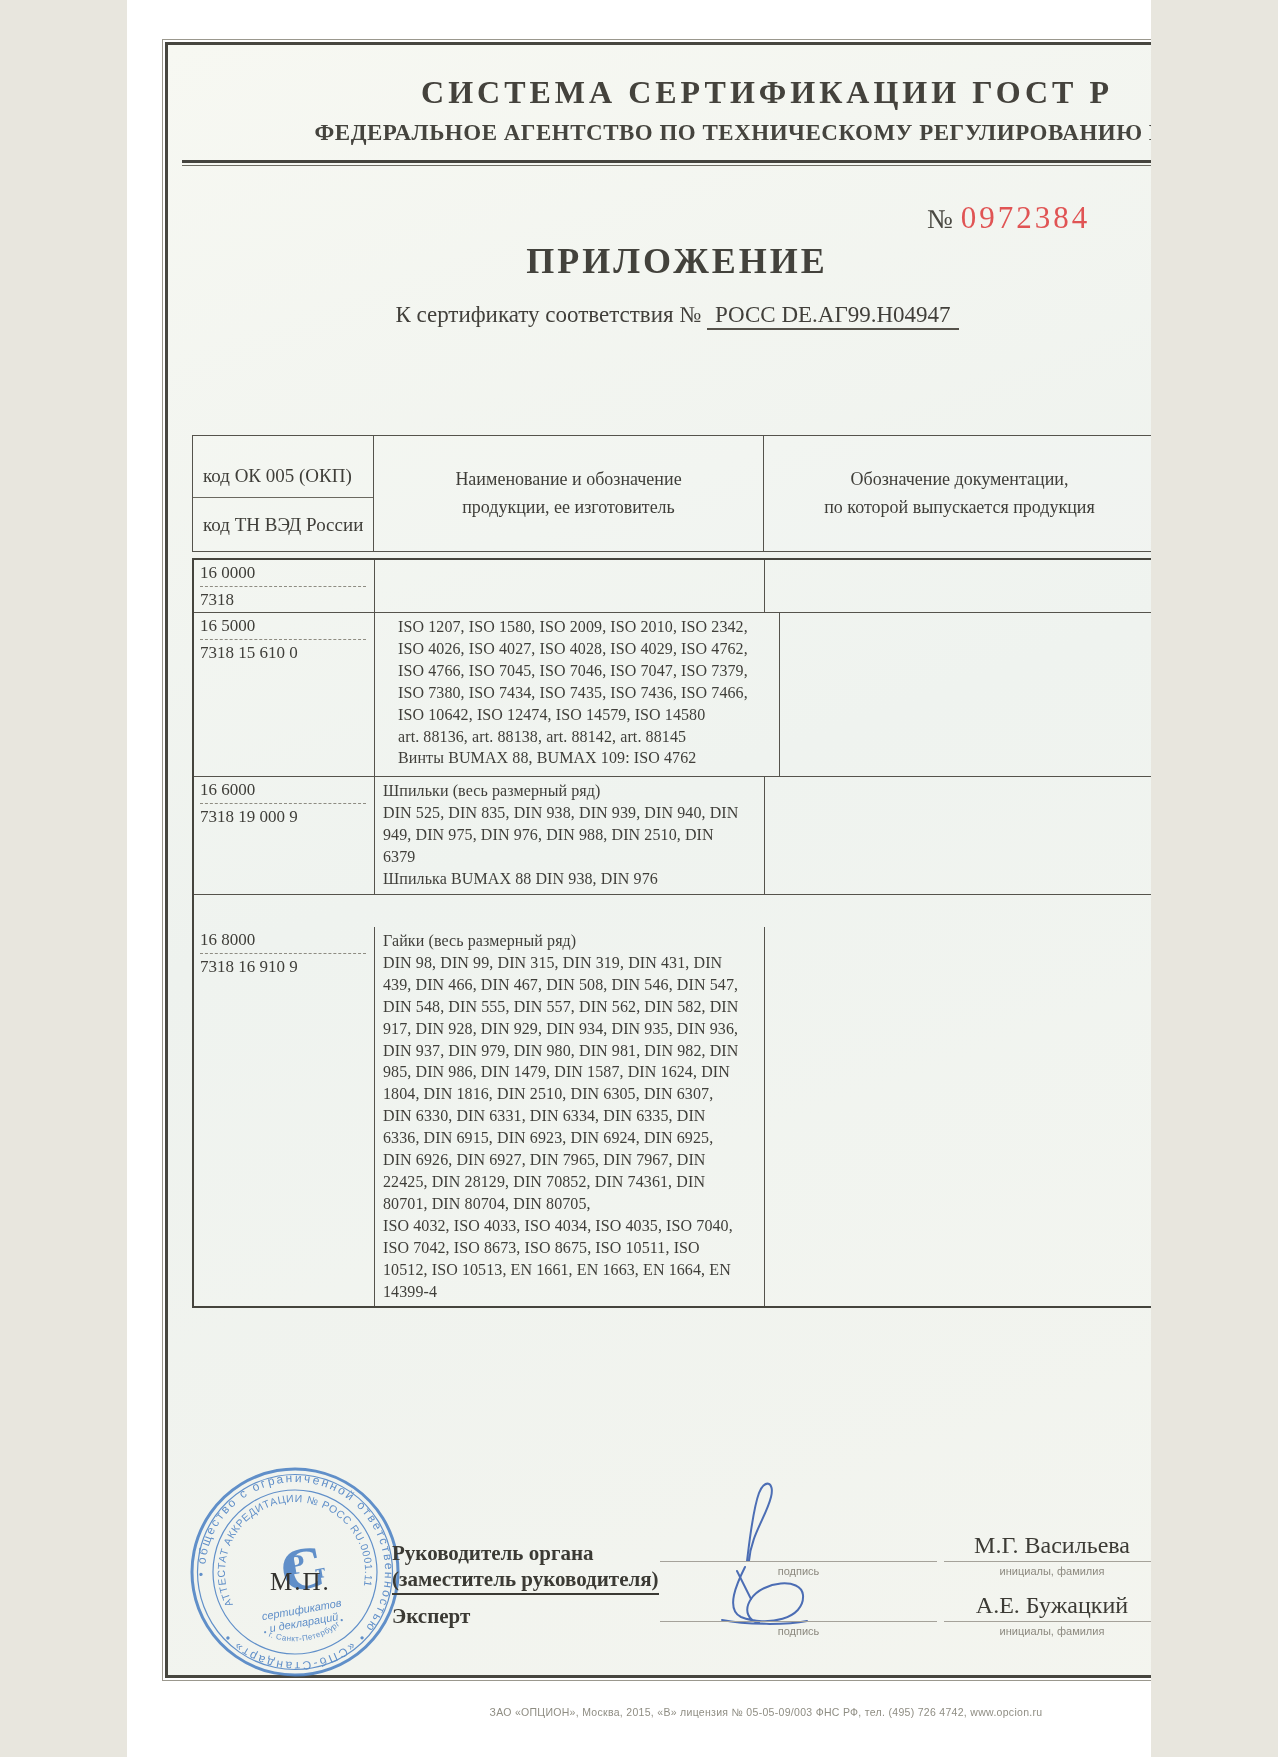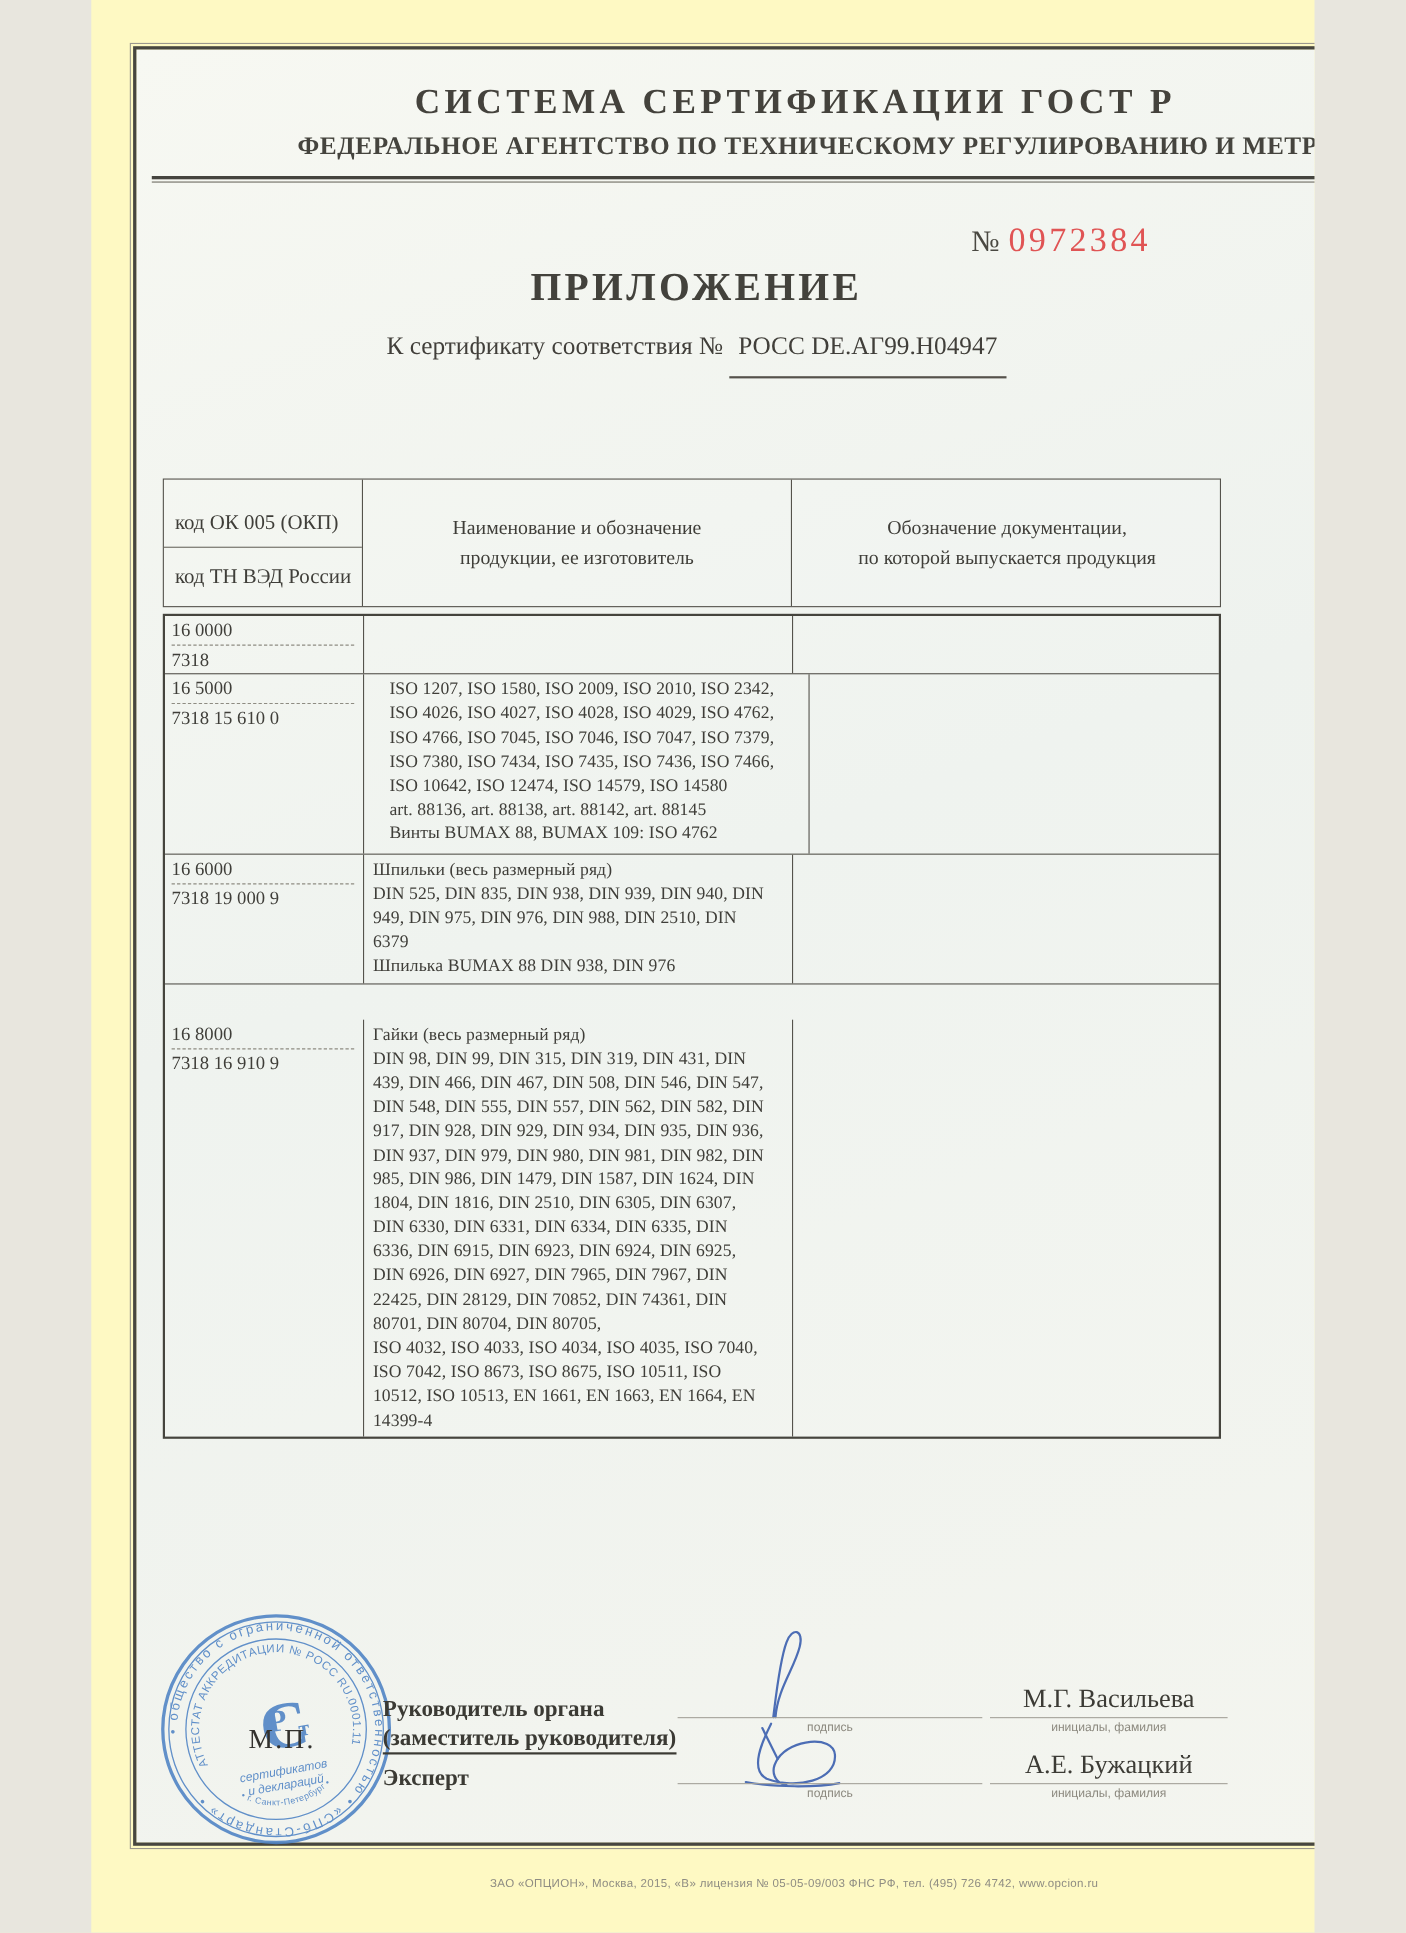--- a/index.html
+++ b/index.html
@@ -1,18 +1,18 @@
 <!DOCTYPE html>
 <html><head>
 <meta charset="utf-8">
 <style>
   html,body{margin:0;padding:0;background:#e8e6de;}
   .page{
-    position:relative;width:1112px;height:1757px;margin:0 auto;
-    background:#fef9c3;
+    position:relative;width:1024px;height:1757px;margin:0 auto;
+    background:#ffffff;
     font-family:"Liberation Serif","DejaVu Serif",serif;
     color:#3f3e39;overflow:hidden;
   }
   .frame{
     position:absolute;left:38px;top:42px;width:1194px;height:1630px;
     border:3px solid #47463f;outline:1px solid #9b988e;outline-offset:2px;
     background:linear-gradient(160deg,#f7f8f2 0%,#eef2ee 45%,#f4f5ef 100%);
   }
   .hdr1{
     position:absolute;left:60px;top:74px;width:1160px;text-align:center;
@@ -33,21 +33,21 @@
     font-size:31px;color:#e05454;letter-spacing:3px;margin-left:8px;
   }
   .doc-title{
     position:absolute;left:60px;top:240px;width:980px;text-align:center;
     font-size:36px;font-weight:bold;letter-spacing:3px;color:#43423c;
   }
   .subtitle{
     position:absolute;left:60px;top:302px;width:980px;text-align:center;
     font-size:23px;color:#413f3a;
   }
-  .subtitle .cert-no{border-bottom:2px solid #55524b;padding:0 8px 15px 8px;}
+  .subtitle .cert-no{border-bottom:2px solid #55524b;padding:0 8px 1px 8px;}
   .desc{
     position:absolute;left:60px;top:364px;width:980px;text-align:center;
     font-size:21px;font-weight:bold;line-height:1.33;color:#3e3d38;
   }
   
   .tbl-head{
     position:absolute;left:65px;top:435px;width:962px;height:117px;
     display:grid;grid-template-columns:181px 390px 391px;
     border:1px solid #55534c;box-sizing:border-box;background:rgba(255,255,255,0.12);
   }

